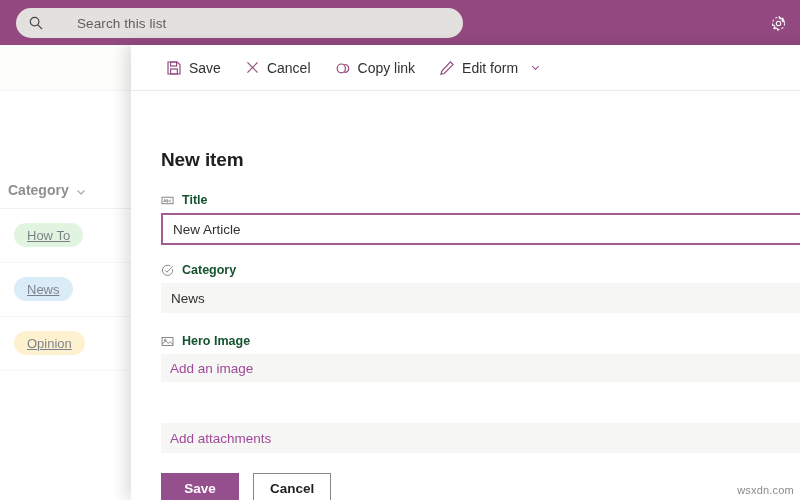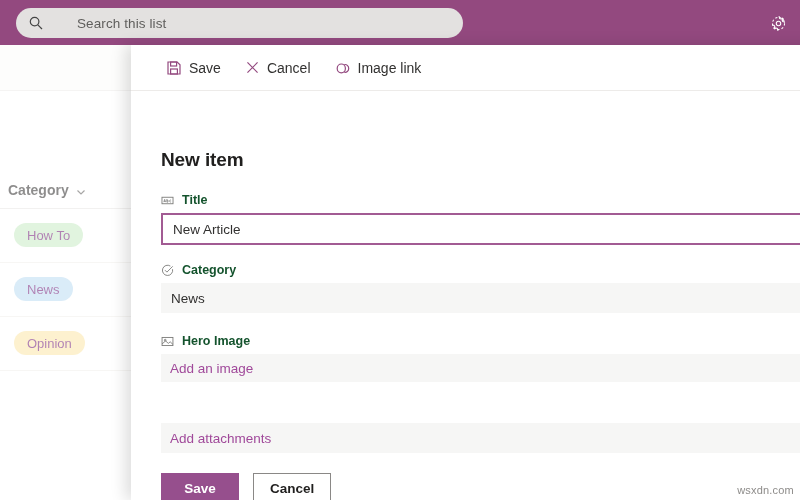--- a/index.html
+++ b/index.html
@@ -60,21 +60,21 @@
     position: absolute; left: 0; top: 208px; width: 131px; height: 1px; background: #e8e6e4;
   }
   .row {
     position: absolute; left: 0; width: 131px; height: 54px;
     display: flex; align-items: center; padding-left: 14px;
   }
   .row-rule { position: absolute; left: 0; width: 131px; height: 1px; background: #f0eeec; }
   .pill {
     display: inline-flex; align-items: center; justify-content: center;
     height: 24px; padding: 0 13px; border-radius: 12px;
-    font-size: 13px; color: #701a75; white-space: nowrap;
+    font-size: 13px; color: #0f172a; white-space: nowrap; text-decoration: underline;
   }
 
   
   .dim { position: absolute; inset: 0; background: rgba(255,255,255,0.45); pointer-events: none; }
 
   
   .panel {
     position: absolute; left: 131px; top: 45px; width: 796px; height: 455px;
     background: #ffffff;
     box-shadow: -6px 0 14px rgba(0,0,0,0.13);
@@ -238,23 +238,34 @@
           <path d="M2.6 2.6 L13.4 13.4 M13.4 2.6 L2.6 13.4"></path>
         </svg>
         <span>Cancel</span>
       </div>
 
       <div class="cmd">
         <svg width="16" height="16" viewBox="0 0 16 16" fill="none" stroke="currentColor" stroke-width="1.2">
           <ellipse cx="6.3" cy="8.4" rx="4.1" ry="4.4"></ellipse>
           <path d="M9.3 4.6 A3.6 3.9 0 1 1 9.3 12.2"></path>
         </svg>
-        <span>Image link</span>
-      </div>
-
+        <span>Copy link</span>
+      </div>
+
+      <div class="cmd">
+        <svg width="16" height="16" viewBox="0 0 16 16" fill="none" stroke="currentColor" stroke-width="1.2">
+          <path d="M11.4 1.9 L14.1 4.6 L5.2 13.5 L2 14.3 L2.8 11.1 Z"></path>
+        </svg>
+        <span>Edit form</span>
+        <span class="cmd-chev">
+          <svg width="11" height="11" viewBox="0 0 12 12" fill="none" stroke="currentColor" stroke-width="1.1">
+              <path d="M2.5 4.5 L6 8 L9.5 4.5"></path>
+            </svg>
+        </span>
+      </div>
     </div>
 
     <div class="panel-body">
 
       <div class="panel-title">New item</div>
 
       <div class="field-label f-title-label">
         <svg width="13" height="13" viewBox="0 0 16 16" fill="none" stroke="currentColor" stroke-width="1.1">
           <rect x="1.2" y="4" width="13.6" height="8"></rect>
           <path d="M3.4 10 L4.5 6.6 L5.6 10 M3.7 9 H5.3" stroke-width=".9"></path>

